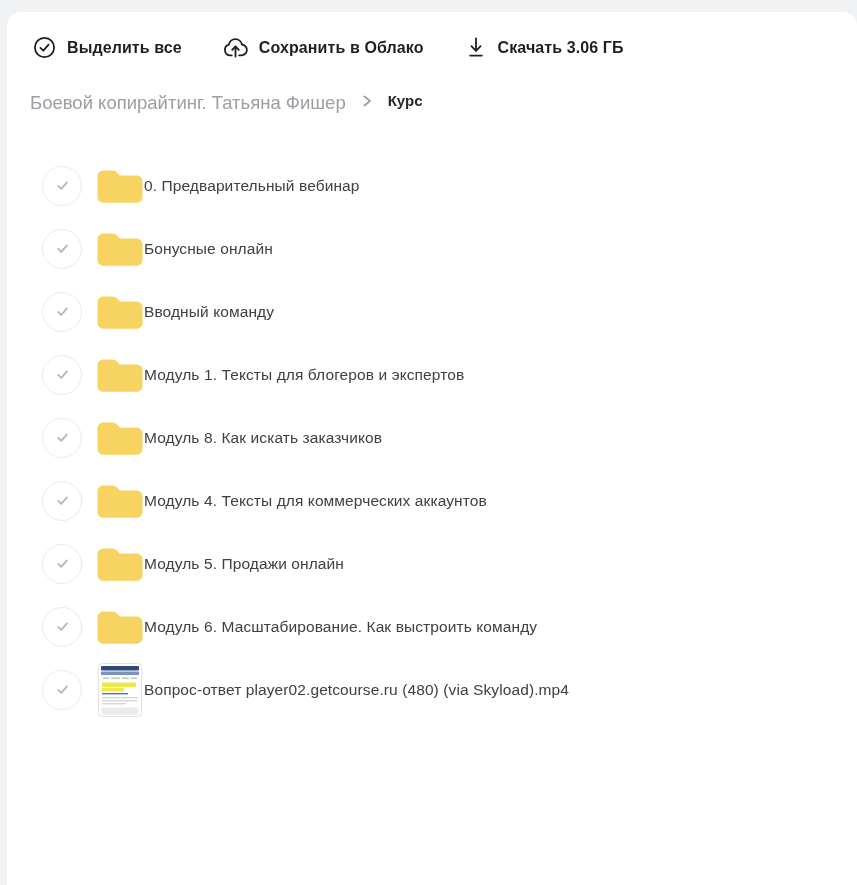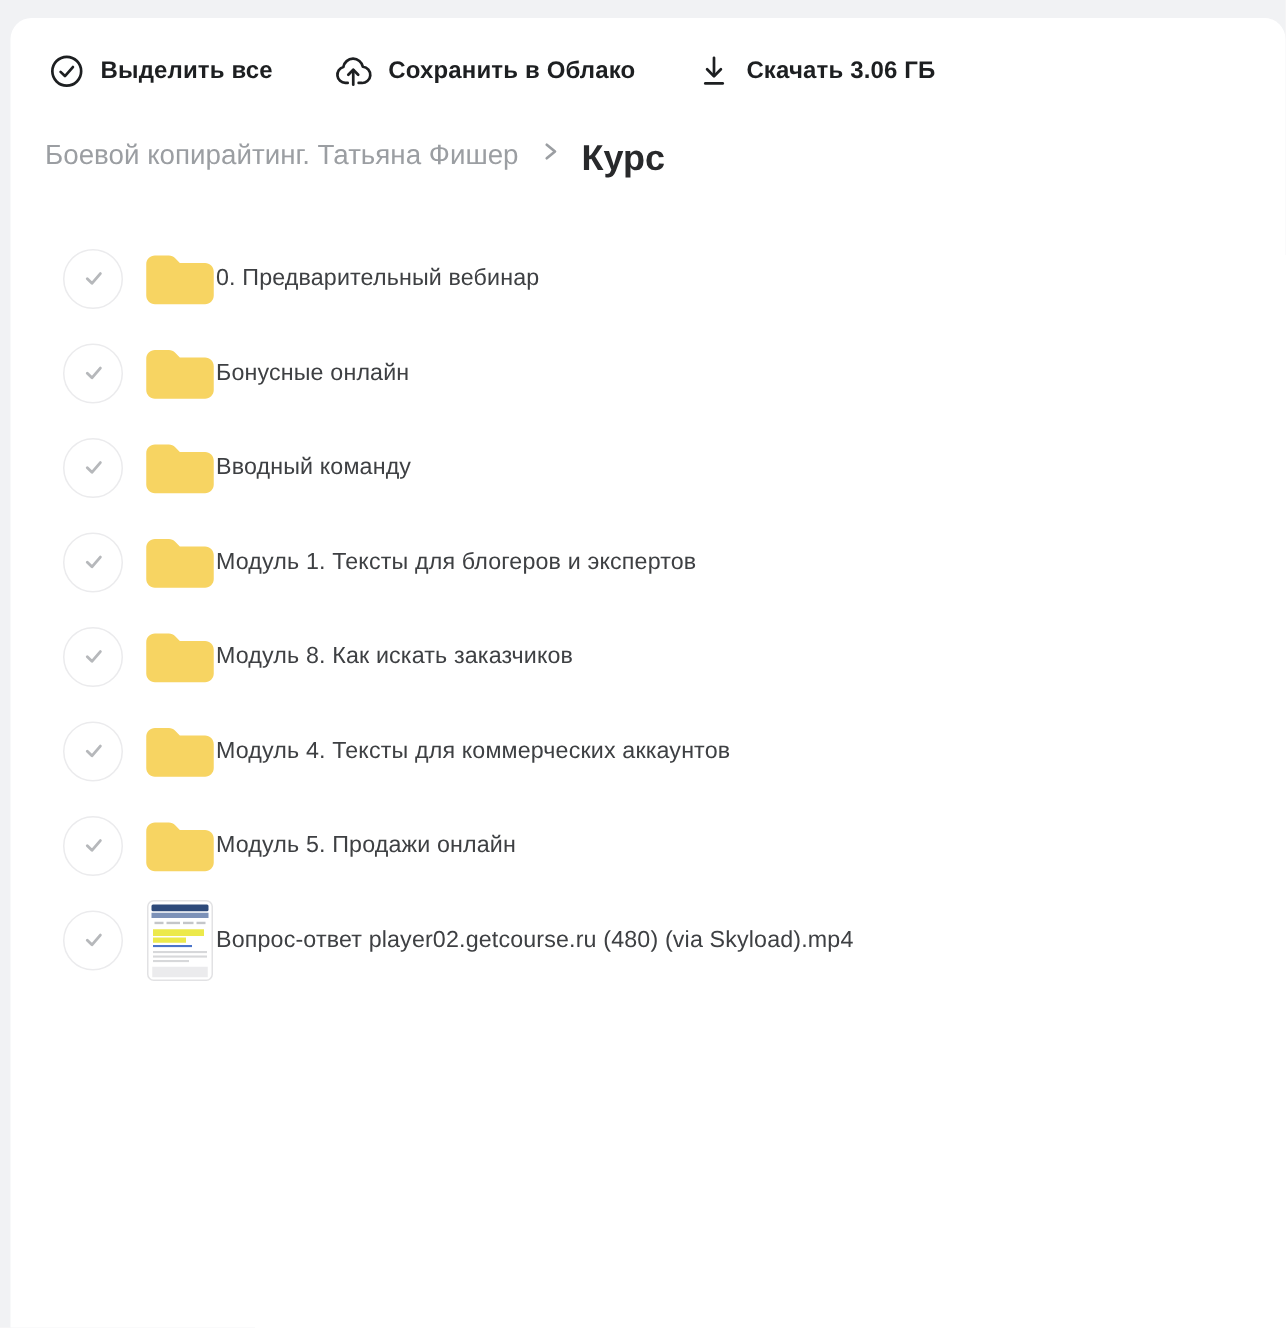--- a/index.html
+++ b/index.html
@@ -50,21 +50,21 @@
     height: 26px;
   }
   .crumb-parent {
     font-size: 18.5px;
     color: #9b9ea2;
     font-weight: 400;
     cursor: pointer;
   }
   .crumb-sep { display: flex; align-items: center; margin-top: 1px; }
   .crumb-current {
-    font-size: 24px;
+    font-size: 15px;
     color: #28292b;
     font-weight: 600;
   }
   
   .file-list { margin-top: 36px; }
   .row {
     display: flex;
     align-items: center;
     height: 63px;
     padding-left: 35px;
@@ -274,20 +274,38 @@
       <span class="ic-folder" style="display:flex;">
         <svg width="48" height="37" viewBox="0 0 48 37" fill="none">
           <path d="M1.5 9.2 C1.5 6 4.1 3.4 7.3 3.4 H16.6 c1.6 0 3.1 0.7 4.2 1.8 l3.1 3.2 H40.7 c3.2 0 5.8 2.6 5.8 5.8 V30 c0 3.2-2.6 5.8-5.8 5.8 H7.3 C4.1 35.8 1.5 33.2 1.5 30 Z" fill="#f7d462"></path>
         </svg>
       </span>
 
     </span>
     <span class="row-label">Модуль 5. Продажи онлайн</span>
   </div>
 
+  <div class="row">
+    <button class="checkbox">
+      <span style="display:flex;">
+        <svg width="17" height="17" viewBox="0 0 17 17" fill="none">
+          <path d="M4.2 8.9 L7.3 11.9 L12.9 5.4" stroke="#b6b8bb" stroke-width="1.9" stroke-linecap="round" stroke-linejoin="round"></path>
+        </svg>
+      </span>
+    </button>
+    <span class="icon-slot">
+      <span class="ic-folder" style="display:flex;">
+        <svg width="48" height="37" viewBox="0 0 48 37" fill="none">
+          <path d="M1.5 9.2 C1.5 6 4.1 3.4 7.3 3.4 H16.6 c1.6 0 3.1 0.7 4.2 1.8 l3.1 3.2 H40.7 c3.2 0 5.8 2.6 5.8 5.8 V30 c0 3.2-2.6 5.8-5.8 5.8 H7.3 C4.1 35.8 1.5 33.2 1.5 30 Z" fill="#f7d462"></path>
+        </svg>
+      </span>
+
+    </span>
+    <span class="row-label">Модуль 6. Масштабирование. Как выстроить команду</span>
+  </div>
 
   <div class="row">
     <button class="checkbox">
       <span style="display:flex;">
         <svg width="17" height="17" viewBox="0 0 17 17" fill="none">
           <path d="M4.2 8.9 L7.3 11.9 L12.9 5.4" stroke="#b6b8bb" stroke-width="1.9" stroke-linecap="round" stroke-linejoin="round"></path>
         </svg>
       </span>
     </button>
     <span class="icon-slot">

